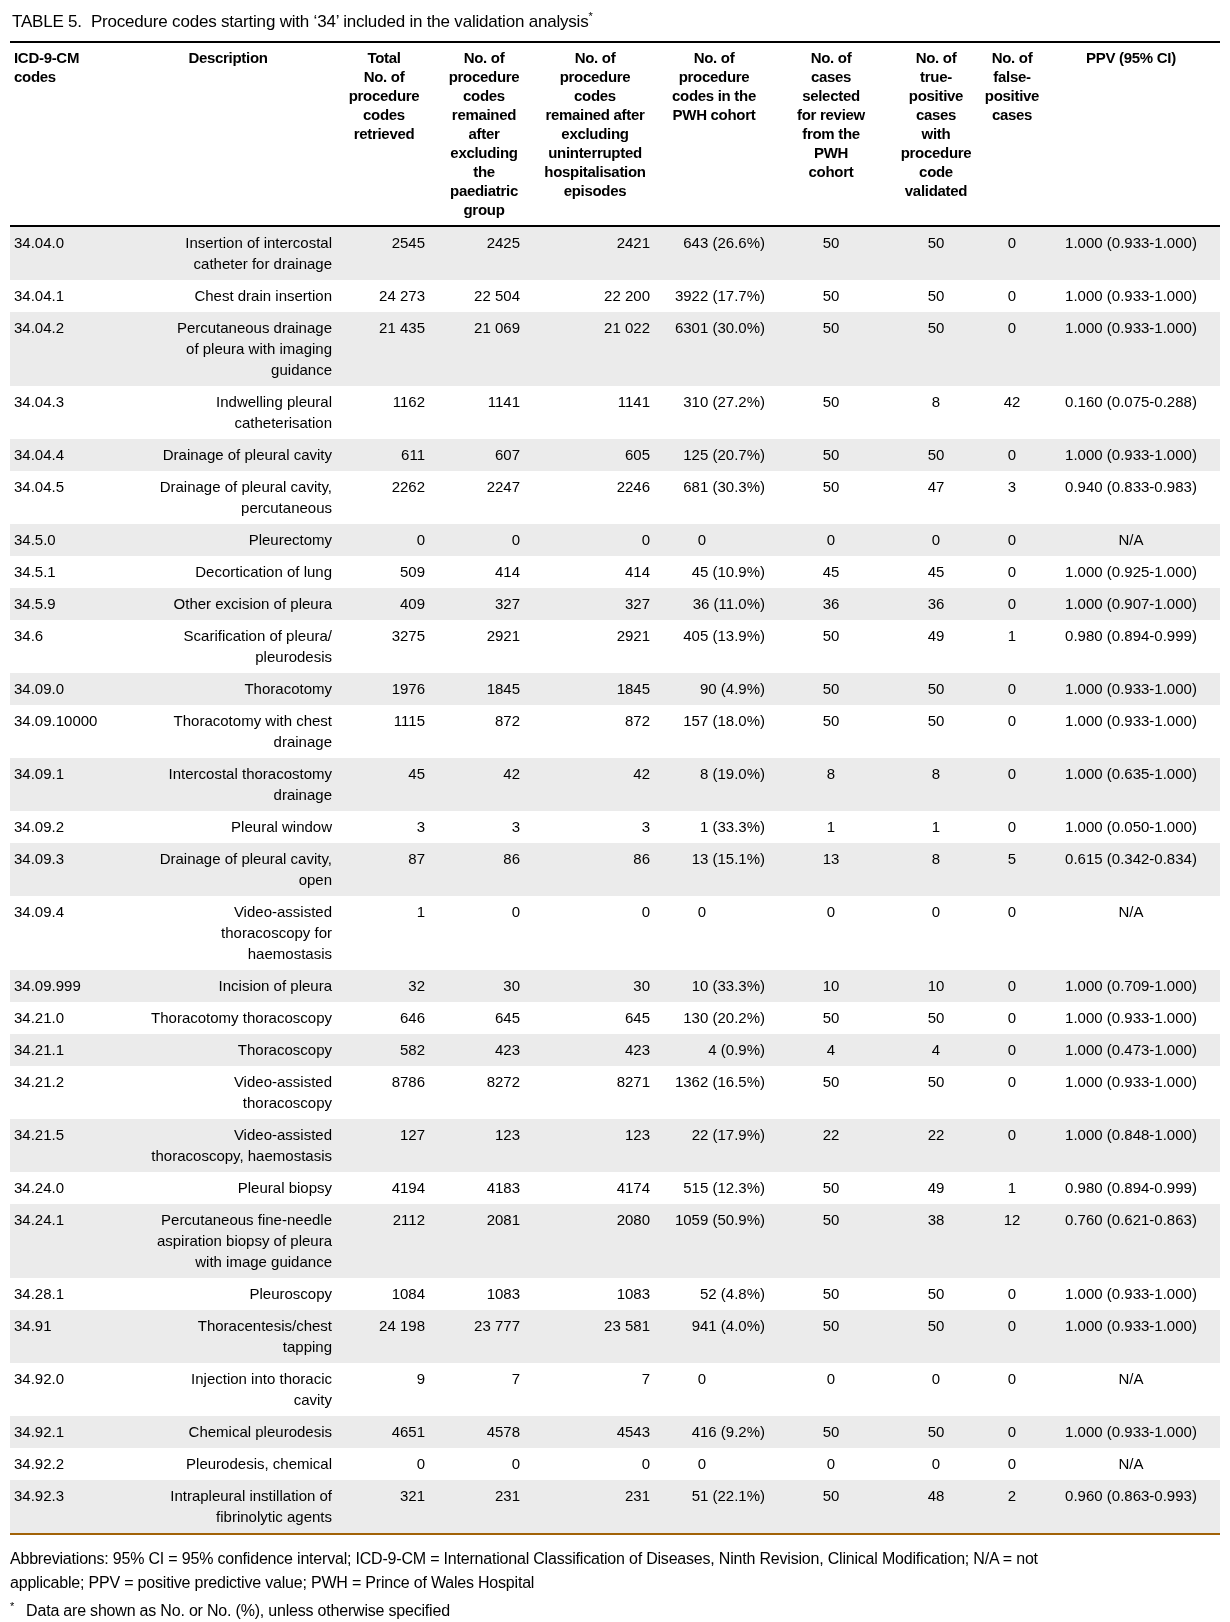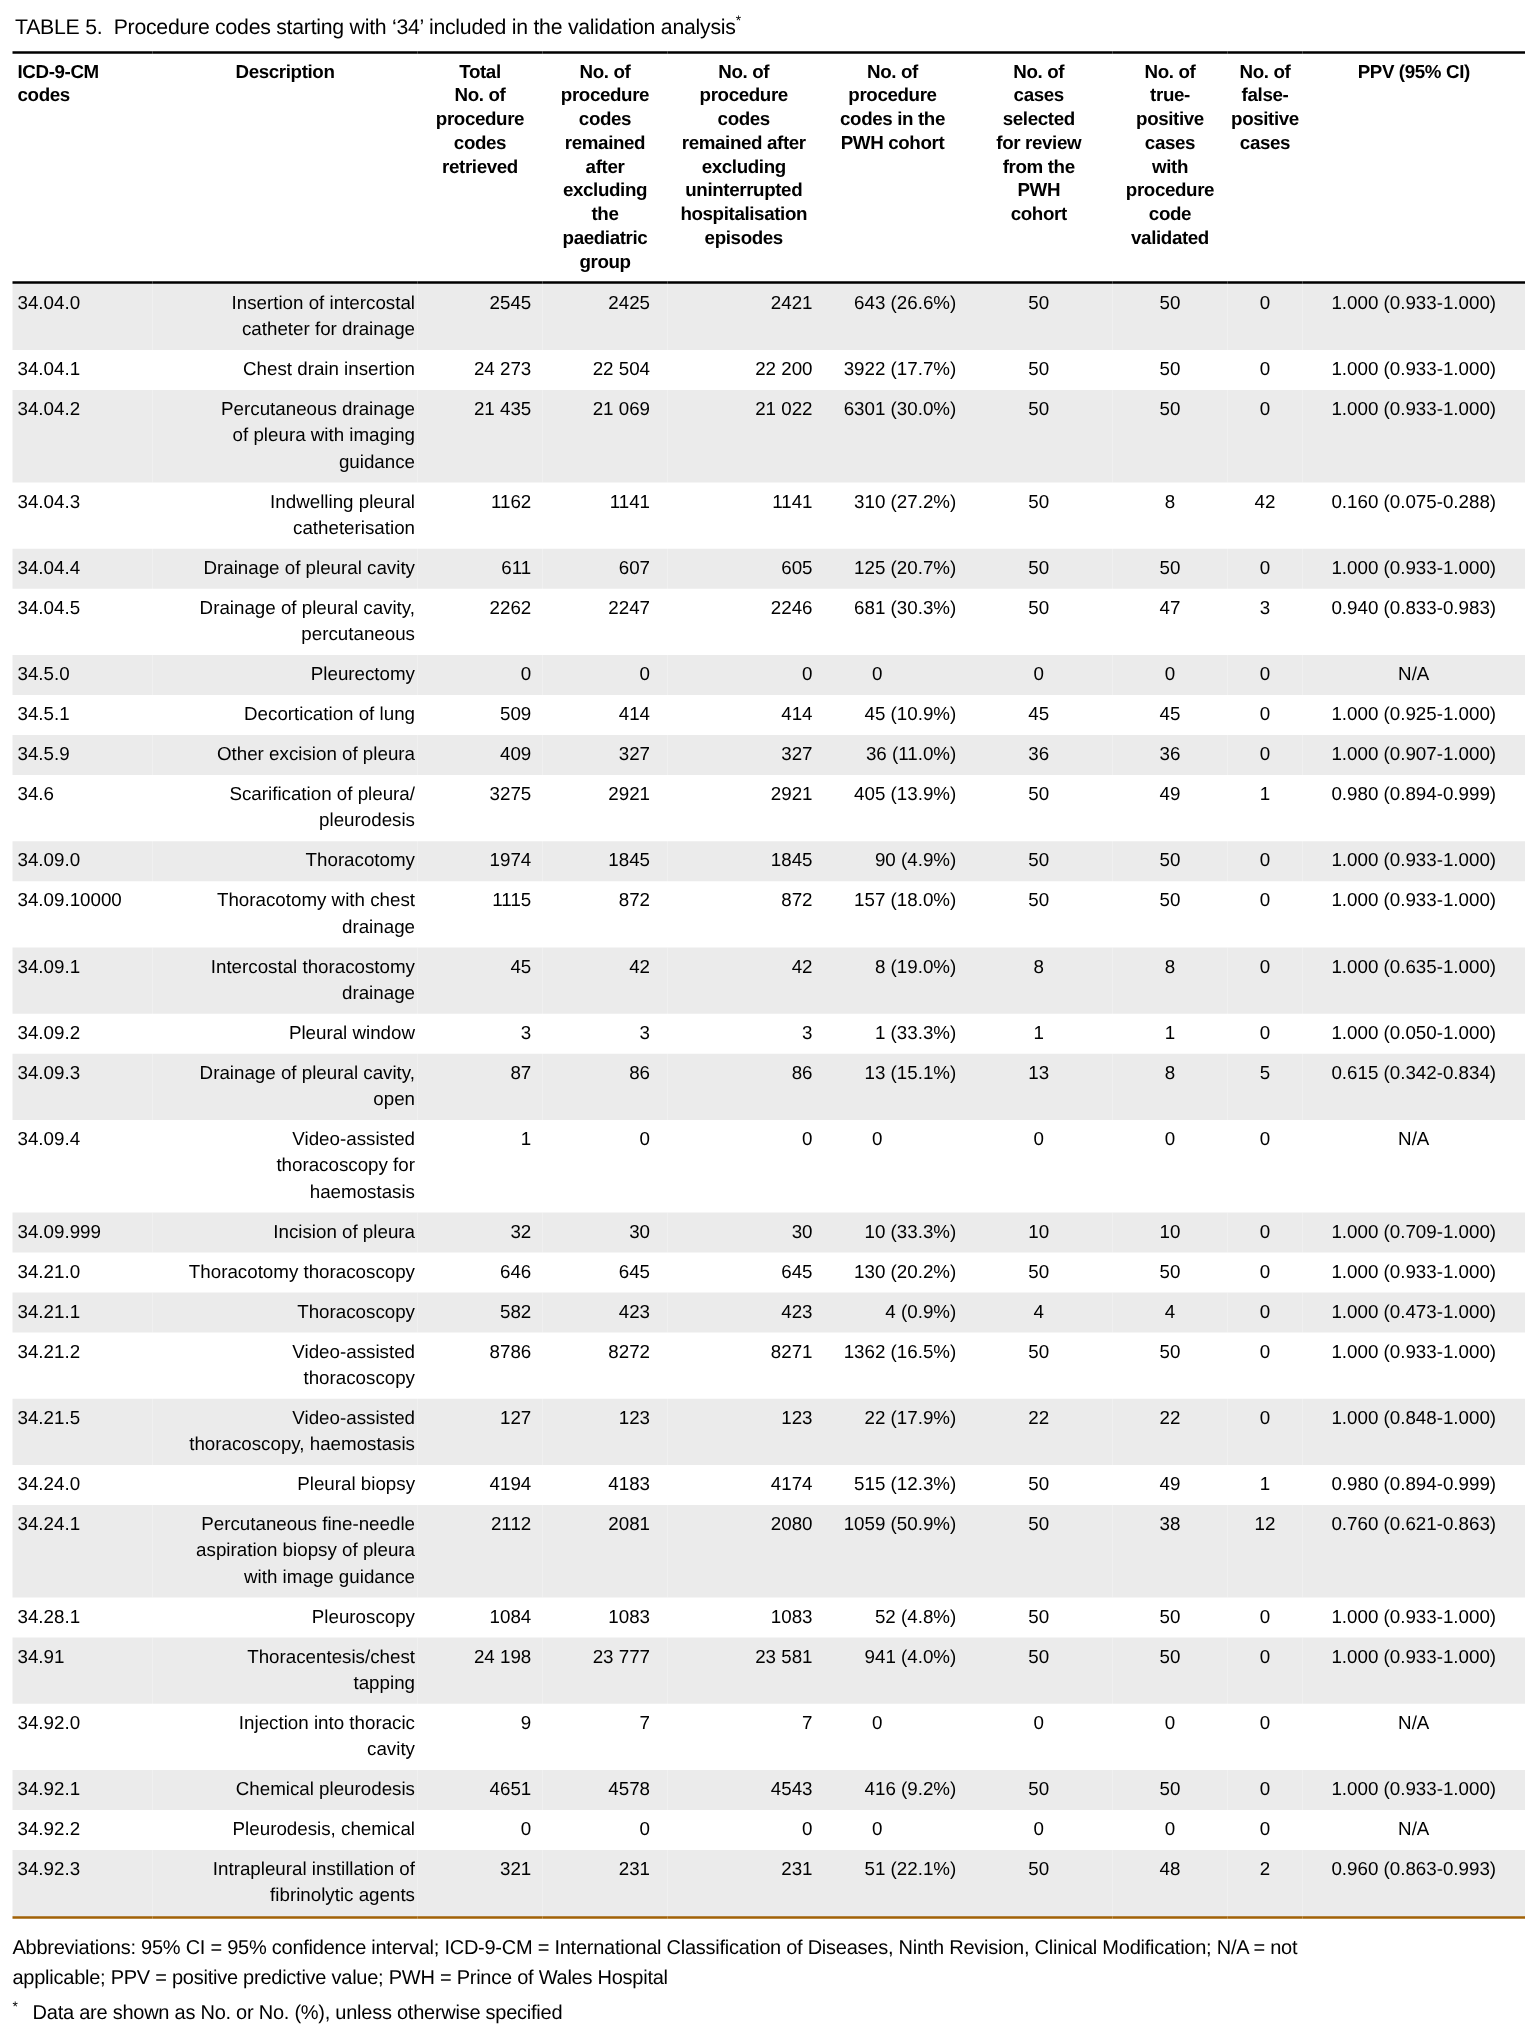--- a/index.html
+++ b/index.html
@@ -278,21 +278,21 @@
       <td class="c5">2921</td>
       <td class="c6">405 (13.9%)</td>
       <td class="c7">50</td>
       <td class="c8">49</td>
       <td class="c9">1</td>
       <td class="c10">0.980 (0.894-0.999)</td>
     </tr>
         <tr class="data-row">
       <td class="col-code">34.09.0</td>
       <td class="col-desc">Thoracotomy</td>
-      <td class="c3">1974</td>
+      <td class="c3">1976</td>
       <td class="c4">1845</td>
       <td class="c5">1845</td>
       <td class="c6">90 (4.9%)</td>
       <td class="c7">50</td>
       <td class="c8">50</td>
       <td class="c9">0</td>
       <td class="c10">1.000 (0.933-1.000)</td>
     </tr>
         <tr class="data-row">
       <td class="col-code">34.09.10000</td>

